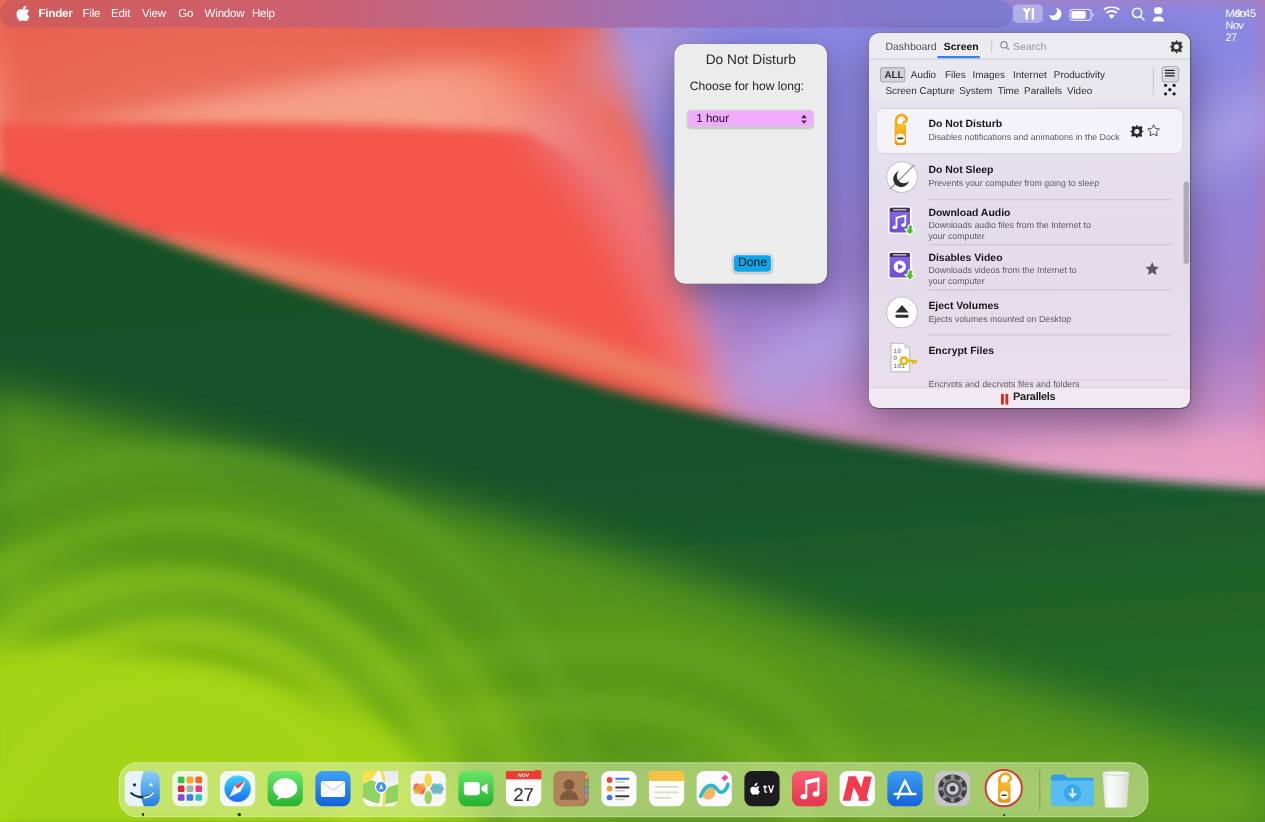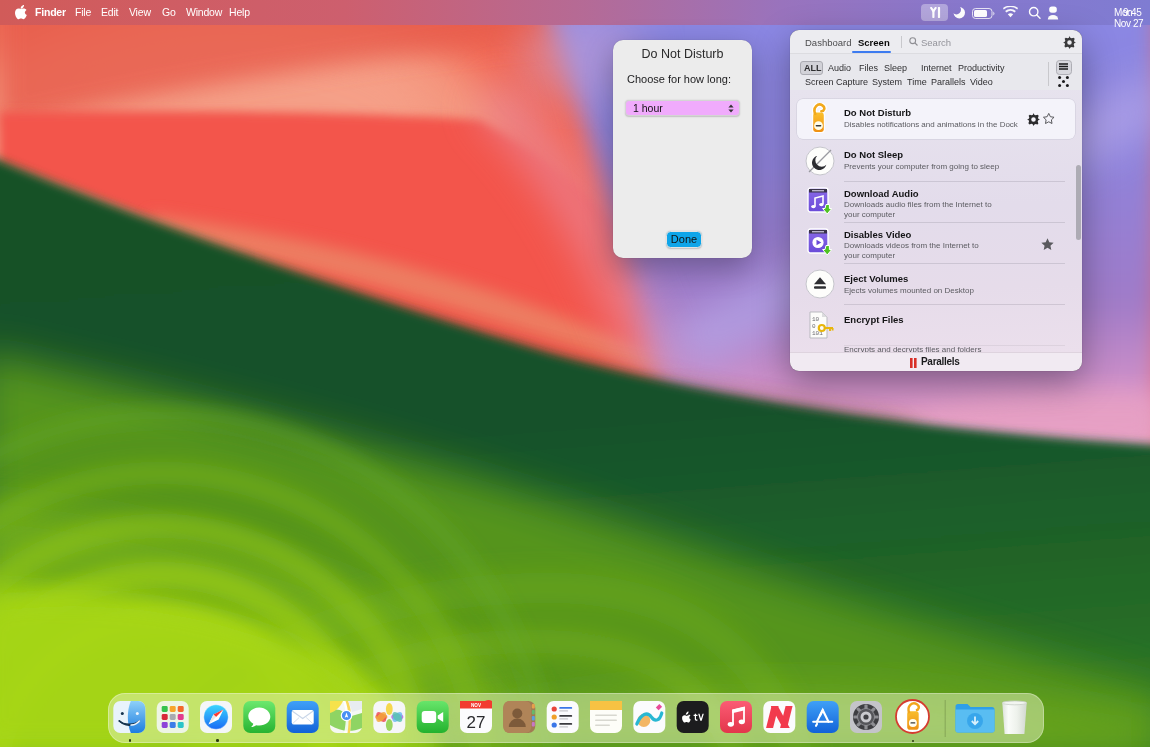--- a/index.html
+++ b/index.html
@@ -1,21 +1,21 @@
 <!DOCTYPE html>
 <html><head>
 <meta charset="utf-8">
 <style>
 html,body{margin:0;padding:0;width:1150px;height:747px;overflow:hidden;font-family:"Liberation Sans",sans-serif;}
 #stage{position:relative;width:1150px;height:747px;overflow:hidden;}
 #wall{position:absolute;left:0;top:0;z-index:0;}
 
-#menubar{position:absolute;left:0;top:0;width:1150px;height:25px;z-index:10;
+#menubar{position:absolute;left:0;top:0;width:920px;height:25px;z-index:10;
  background:linear-gradient(90deg,#d15b59 0%,#cd5f6e 30%,#b66a94 50%,#9973bd 68%,#8678cd 85%,#7f7cd2 100%);
- color:#fff;font-size:10.5px;letter-spacing:-0.2px;}
+ color:#fff;font-size:10.5px;letter-spacing:-0.2px;border-radius:12px;}
 
 #dnd{position:absolute;left:613px;top:40px;width:139px;height:218px;background:#ececec;border-radius:10px;
  box-shadow:0 10px 30px rgba(0,0,0,0.3),0 0 1px rgba(0,0,0,0.3);z-index:20;}
 #dnd .title{position:absolute;left:0;top:7px;width:139px;text-align:center;font-size:12.5px;color:#2a2a2a;}
 #dnd .lbl{position:absolute;left:14px;top:33px;font-size:11px;color:#1c1c1e;}
 #dnd .sel{position:absolute;left:12px;top:60px;width:113px;height:14px;background:#f0abfc;border-radius:4px;
  border:0.5px solid #d4d4d4;box-shadow:0 0.5px 1.5px rgba(0,0,0,0.18);font-size:10.5px;color:#111;}
 #dnd .sel span{position:absolute;left:7px;top:1px;}
 #dnd .done{position:absolute;left:53px;top:191px;width:34px;height:15px;background:#0ea5e9;border:0.5px solid #e2e2e2;
  border-radius:4.5px;font-size:11px;color:#111;text-align:center;line-height:14px;box-shadow:0 0.5px 1.5px rgba(0,0,0,0.2);}
@@ -174,21 +174,21 @@
   <span style="position:absolute;left:131px;top:7px;color:#93939a;">Search</span>
   <svg style="position:absolute;left:273px;top:6px;" width="13" height="13" viewBox="0 0 16 16" fill="#3a3a3c">
           <path d="M8 0l1 2.2a6 6 0 0 1 1.6.66L13 2l1.4 1.4-.86 2.3a6 6 0 0 1 .66 1.6L16 8l-2.2 1a6 6 0 0 1-.66 1.6l.86 2.3L13 14.3l-2.3-.86a6 6 0 0 1-1.6.66L8 16l-1-2.2a6 6 0 0 1-1.6-.66l-2.3.86L1.7 12.6l.86-2.3a6 6 0 0 1-.66-1.6L0 8l2.2-1a6 6 0 0 1 .66-1.6L2 3.4 3.4 2l2.3.86A6 6 0 0 1 7.3 2.2L8 0zm0 5.2a2.8 2.8 0 1 0 0 5.6 2.8 2.8 0 0 0 0-5.6z"></path>
         </svg>
 </div>
 <div id="pfilter">
   <div style="position:absolute;left:10px;top:7px;width:21px;height:12px;background:#d2d2d8;border:1px solid #ababb2;border-radius:3px;"></div>
   <span style="position:absolute;left:14px;top:9px;font-weight:bold;">ALL</span>
   <span class="chip" style="left:38px;top:9px;">Audio</span>
   <span class="chip" style="left:69px;top:9px;">Files</span>
-  <span class="chip" style="left:94px;top:9px;">Sleep</span>
+  <span class="chip" style="left:94px;top:9px;">Images</span>
   <span class="chip" style="left:131px;top:9px;">Internet</span>
   <span class="chip" style="left:168px;top:9px;">Productivity</span>
   <span class="chip" style="left:15px;top:23px;">Screen Capture</span>
   <span class="chip" style="left:82px;top:23px;">System</span>
   <span class="chip" style="left:117px;top:23px;">Time</span>
   <span class="chip" style="left:141px;top:23px;">Parallels</span>
   <span class="chip" style="left:180px;top:23px;">Video</span>
   <div style="position:absolute;left:258px;top:8px;width:1px;height:24px;background:#c8c8cc;"></div>
   <div style="position:absolute;left:266px;top:6px;width:14px;height:12.5px;background:#d8d8de;border:1px solid #aeaeb5;border-radius:3.5px;"></div>
   <svg style="position:absolute;left:269px;top:9px;" width="9" height="7" viewBox="0 0 9 7" stroke="#1a1a1c" stroke-width="1.3">

